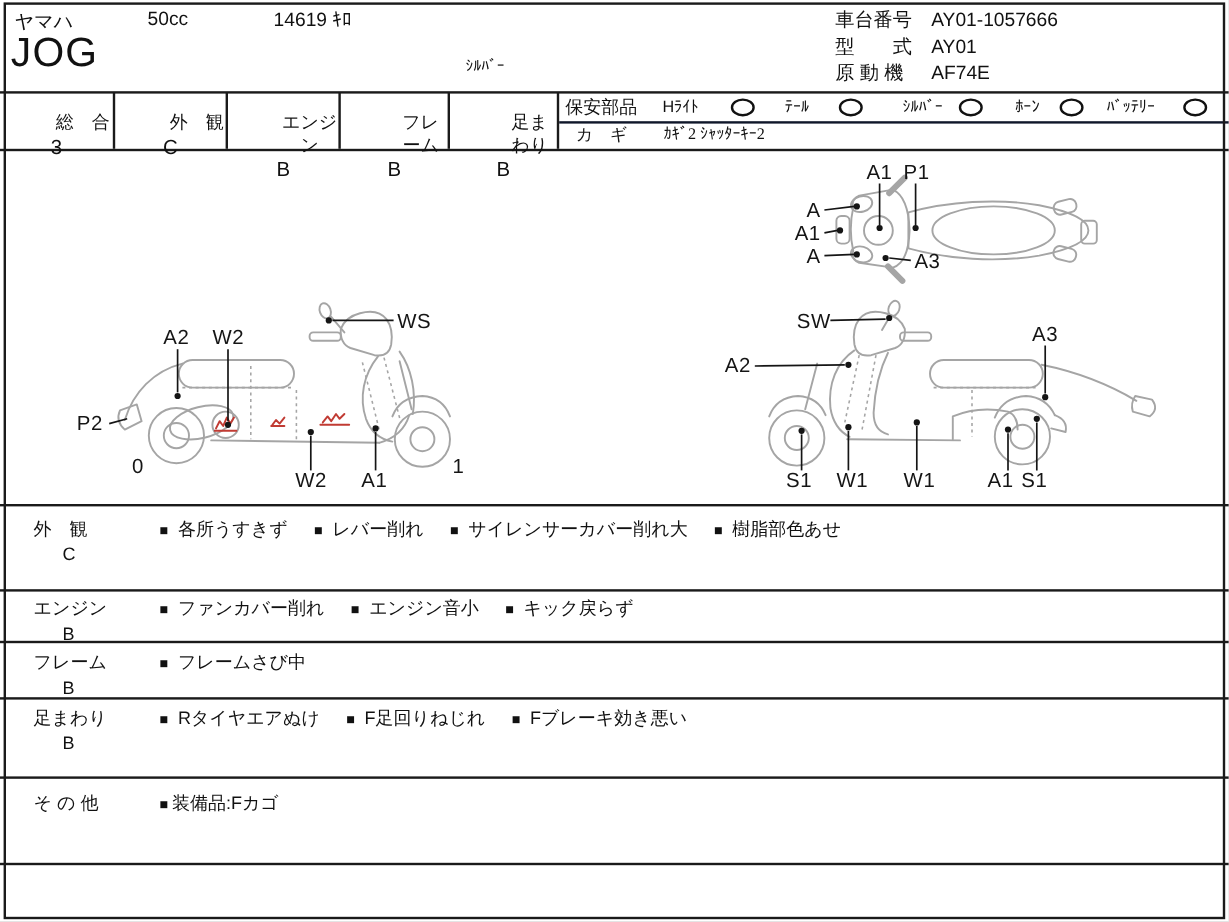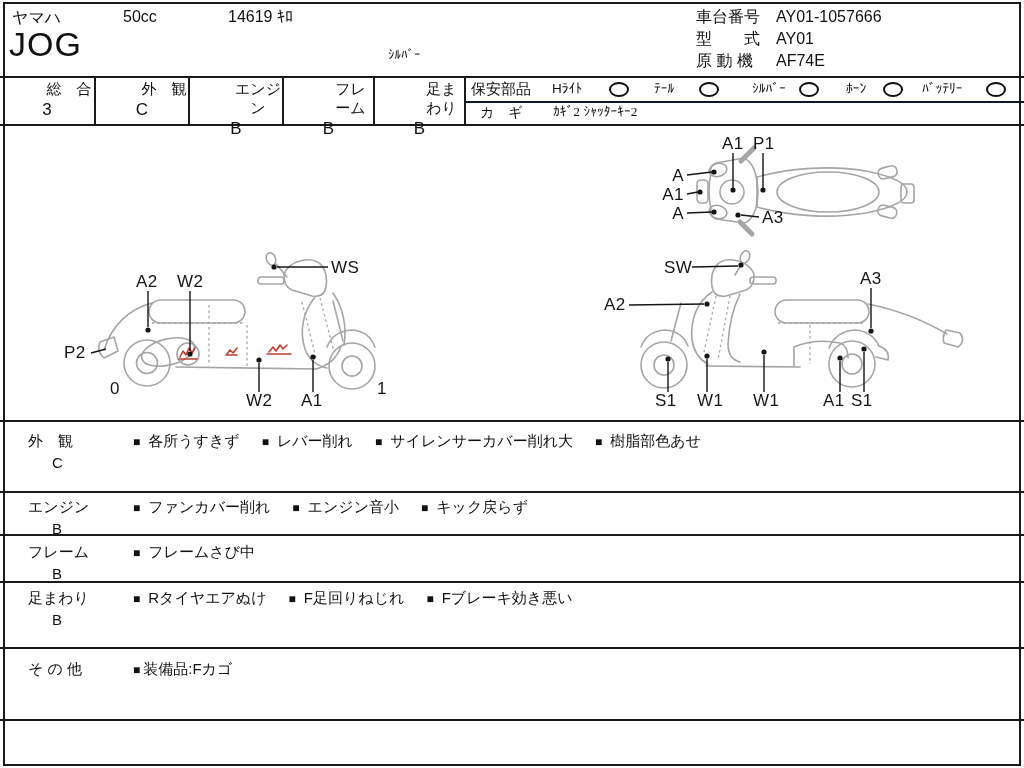--- a/index.html
+++ b/index.html
@@ -15,21 +15,21 @@
   
   #header{position:absolute;left:0;top:1px;width:1024px;height:77px;border-bottom:2px solid #1a1a1a;box-sizing:border-box;text-decoration:underline;}
   .h-txt{position:absolute;font-size:16px;white-space:nowrap;}
   .h-color{font-size:13px;margin-top:40px;}
   .h-model{font-size:34px;letter-spacing:1px;}
   .h-right-row{position:absolute;left:665px;font-size:16px;white-space:nowrap;margin-left:31px;}
   .h-lbl{display:inline-block;width:80px;}
   
   #grade-row{position:absolute;left:0;top:77px;width:1024px;height:49px;border-bottom:2px solid #1a1a1a;box-sizing:border-box;}
   .grade-cell{position:absolute;top:0;height:47px;border-right:2px solid #1a1a1a;box-sizing:border-box;text-align:center;}
-  .grade-label{font-size:15px;margin-top:3px;padding-left:44px;}
+  .grade-label{font-size:15px;margin-top:16px;padding-left:44px;}
   .grade-value{font-size:17px;margin-top:1px;}
   
   #safety{position:absolute;left:466px;top:0;width:558px;height:47px;}
   .safety-row1{position:absolute;left:0;top:0;width:558px;height:24px;border-bottom:2px solid #0f172a;}
   .safety-row2{position:absolute;left:0;top:26px;width:558px;height:21px;font-family:Liberation Serif, serif;}
   .s-txt{position:absolute;font-size:13.5px;top:4px;white-space:nowrap;}
   .s-title{font-size:15px;top:3px;}
   .circ{position:absolute;top:5px;width:16px;height:11px;border:2px solid #111;border-radius:50%;}
   
   #diagram-area{position:absolute;left:0;top:126px;width:1024px;height:296px;border-bottom:2px solid #1a1a1a;box-sizing:border-box;}

